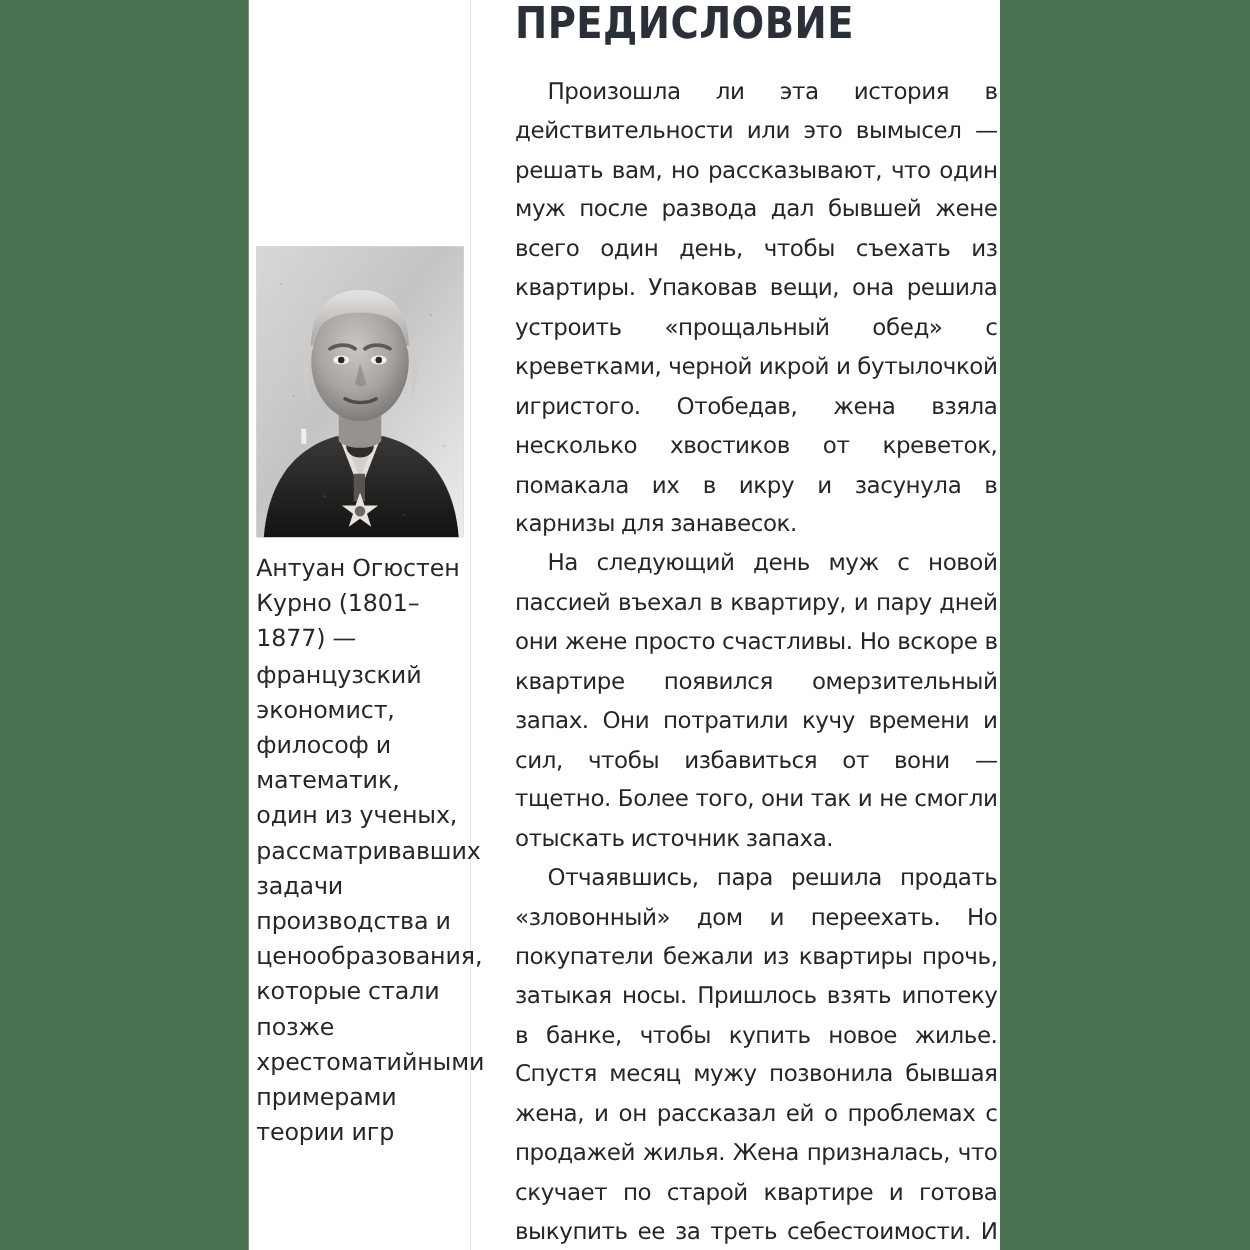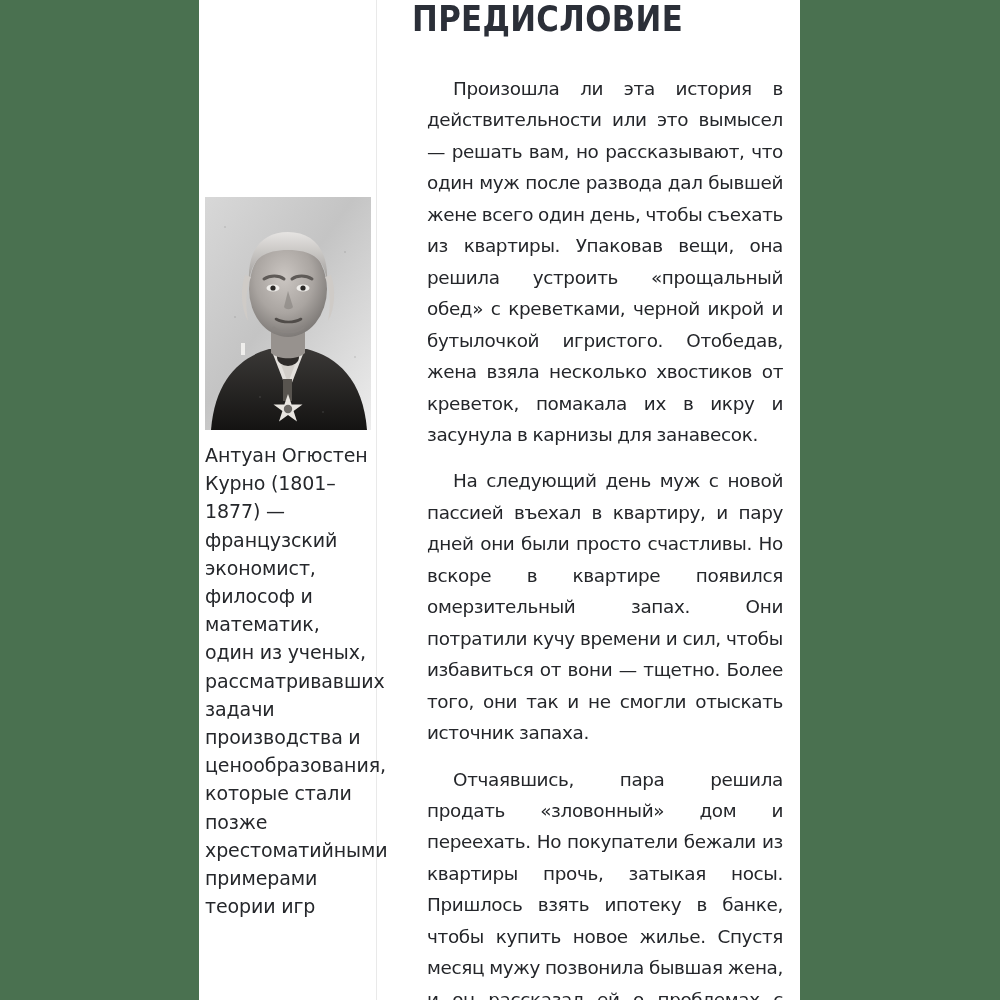--- a/index.html
+++ b/index.html
@@ -108,21 +108,21 @@
     font-size: 18.4px;
     line-height: 31.45px;
     color: #24262a;
     text-align: justify;
     text-justify: inter-word;
     hyphens: manual;
     letter-spacing: -0.35px;
     word-spacing: -0.6px;
   }
   .body-text p {
-    margin: 15px;
+    margin: 0;
     text-indent: 26px;
   }
   .body-text p:last-child { text-align: justify; }
 </style>
 </head>
 <body>
 
 <div class="page" style="background: rgb(255, 255, 255);">
 
   <div class="band band-left" style="background: rgb(74, 113, 80);"></div>
@@ -209,19 +209,19 @@
 
     <div class="caption">Антуан Огюстен Курно (1801–1877) — французский экономист, философ и математик, один из ученых, рассматривавших задачи производства и ценообразования, которые стали позже хрестоматийными примерами теории игр</div>
   </div>
 
   <div class="main-col">
 
     <h1 class="chapter-title" style="color: rgb(43, 47, 56);">ПРЕДИСЛОВИЕ</h1>
 
     <div class="body-text" style="color: rgb(36, 38, 42);">
       <p>Произошла ли эта история в действительности или это вымысел — решать вам, но рассказывают, что один муж после развода дал бывшей жене всего один день, чтобы съехать из квартиры. Упаковав вещи, она решила устроить «прощальный обед» с креветками, черной икрой и бутылочкой игристого. Отобедав, жена взяла несколько хвостиков от креветок, помакала их в икру и засунула в карнизы для занавесок.</p>
-      <p>На следующий день муж с новой пассией въехал в квартиру, и пару дней они были просто счастливы. Но вскоре в квартире появился омерзительный запах. Они потратили кучу времени и сил, чтобы избавиться от вони — тщетно. Более того, они так и не смогли отыскать источник запаха.</p>
+      <p>На следующий день муж с новой пассией въехал в квартиру, и пару дней они жене просто счастливы. Но вскоре в квартире появился омерзительный запах. Они потратили кучу времени и сил, чтобы избавиться от вони — тщетно. Более того, они так и не смогли отыскать источник запаха.</p>
       <p>Отчаявшись, пара решила продать «зловонный» дом и переехать. Но покупатели бежали из квартиры прочь, затыкая носы. Пришлось взять ипотеку в банке, чтобы купить новое жилье. Спустя месяц мужу позвонила бывшая жена, и он рассказал ей о проблемах с продажей жилья. Жена призналась, что скучает по старой квартире и готова выкупить ее за треть себестоимости. И уже через неделю бывший муж наблюдал за тем, как грузчики упаковывали его вещи, чтобы перевезти их в новый дом. Все… включая карнизы для занавесок.</p>
 
     </div>
   </div>
 
 </div>
 
 </body></html>

